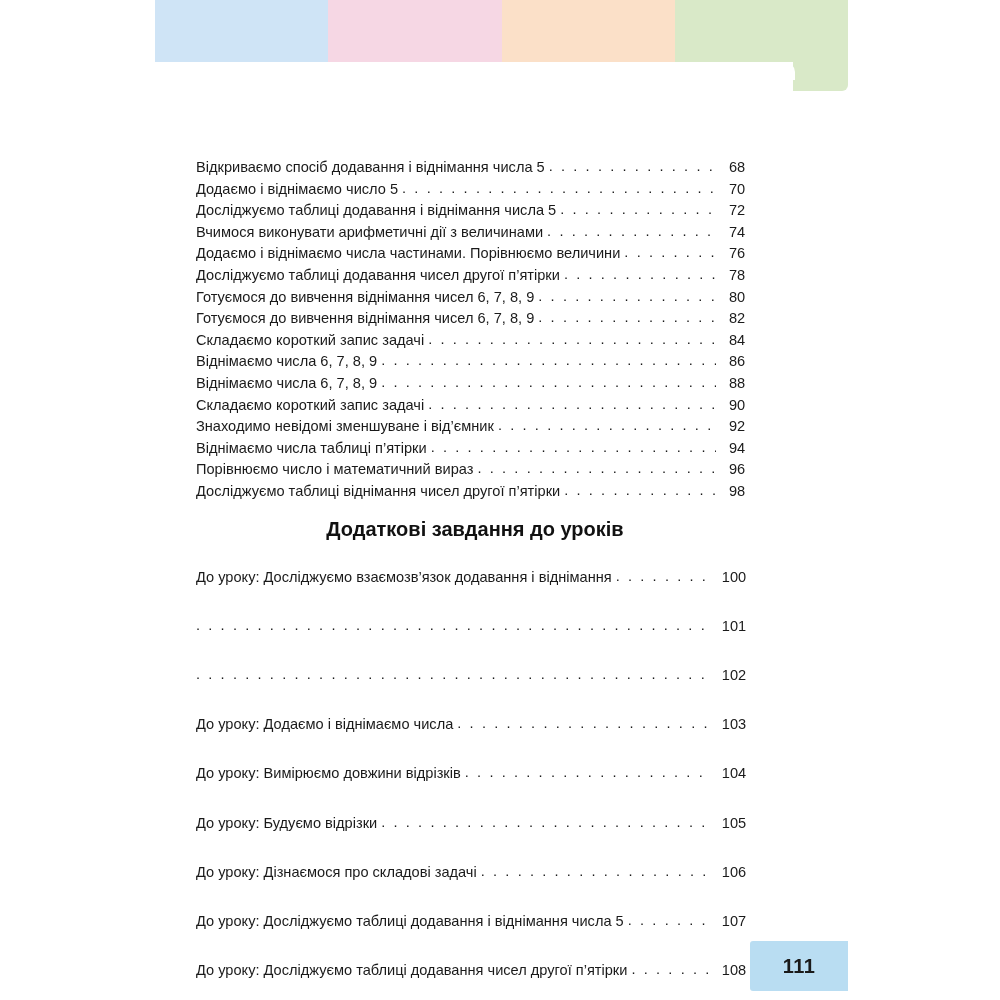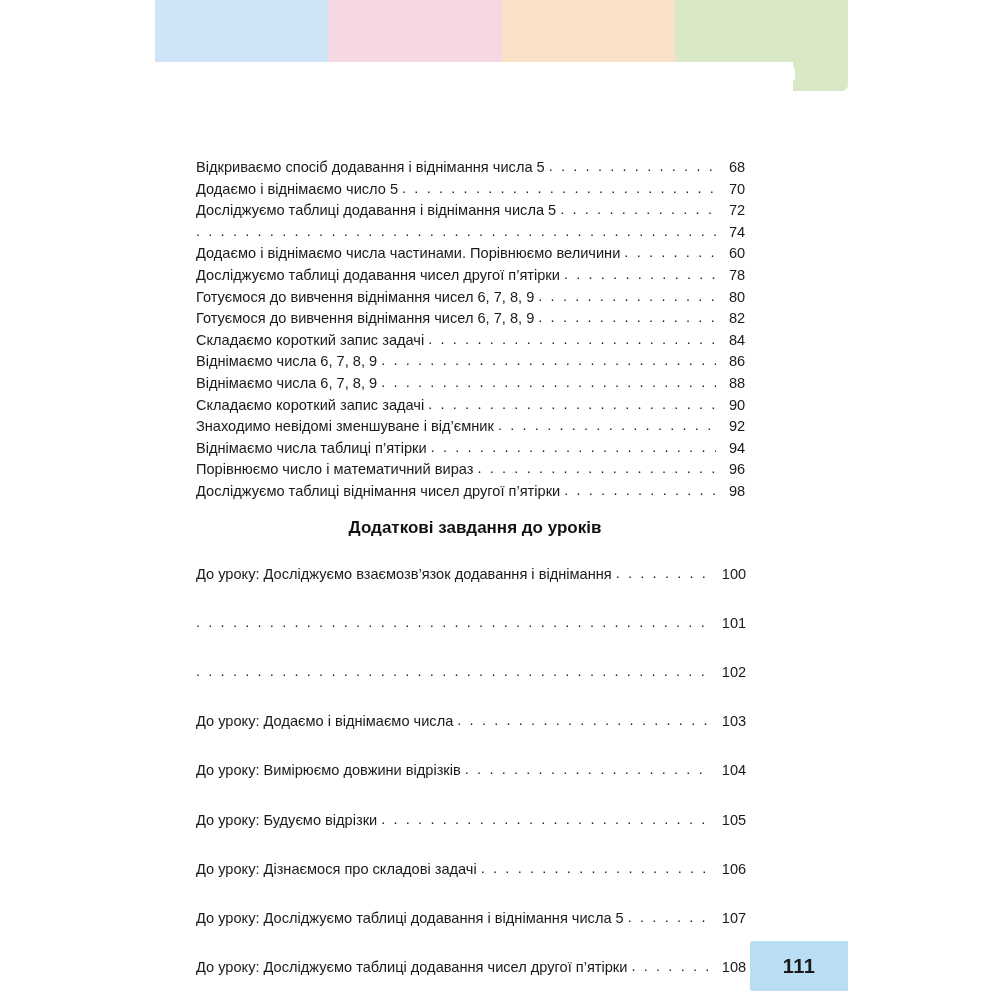--- a/index.html
+++ b/index.html
@@ -84,21 +84,21 @@
   .toc-page {
     flex: 0 0 auto;
     width: 34px;
     text-align: center;
     padding-left: 4px;
   }
 
   .section-heading {
     text-align: center;
     font-weight: bold;
-    font-size: 17px;
+    font-size: 20px;
     color: #111111;
     margin-top: 15px;
     margin-bottom: 8px;
   }
 
   .group-extra .toc-row {
     line-height: 25.2px;
     margin-top: 24px;
   }
   .group-extra .toc-page {
@@ -150,27 +150,28 @@
         <span class="toc-title">Додаємо і віднімаємо число 5</span>
         <span class="toc-dots">. . . . . . . . . . . . . . . . . . . . . . . . . . . . . . . . . . . . . . . . . . . . . . . . . . . . . . . . . . . . . . . . . . . . . . . . . .</span>
         <span class="toc-page">70</span>
       </div>
       <div class="toc-row">
         <span class="toc-title">Досліджуємо таблиці додавання і віднімання числа 5</span>
         <span class="toc-dots">. . . . . . . . . . . . . . . . . . . . . . . . . . . . . . . . . . . . . . . . . . . . . . . . . . . . . . . . . . . . . . . . . . . . . . . . . .</span>
         <span class="toc-page">72</span>
       </div>
       <div class="toc-row">
+        <span class="toc-title">Вчимося виконувати арифметичні дії з величинами</span>
         <span class="toc-dots">. . . . . . . . . . . . . . . . . . . . . . . . . . . . . . . . . . . . . . . . . . . . . . . . . . . . . . . . . . . . . . . . . . . . . . . . . .</span>
         <span class="toc-page">74</span>
       </div>
       <div class="toc-row">
         <span class="toc-title">Додаємо і віднімаємо числа частинами. Порівнюємо величини</span>
         <span class="toc-dots">. . . . . . . . . . . . . . . . . . . . . . . . . . . . . . . . . . . . . . . . . . . . . . . . . . . . . . . . . . . . . . . . . . . . . . . . . .</span>
-        <span class="toc-page">60</span>
+        <span class="toc-page">76</span>
       </div>
       <div class="toc-row">
         <span class="toc-title">Досліджуємо таблиці додавання чисел другої п’ятірки</span>
         <span class="toc-dots">. . . . . . . . . . . . . . . . . . . . . . . . . . . . . . . . . . . . . . . . . . . . . . . . . . . . . . . . . . . . . . . . . . . . . . . . . .</span>
         <span class="toc-page">78</span>
       </div>
       <div class="toc-row">
         <span class="toc-title">Готуємося до вивчення віднімання чисел 6, 7, 8, 9</span>
         <span class="toc-dots">. . . . . . . . . . . . . . . . . . . . . . . . . . . . . . . . . . . . . . . . . . . . . . . . . . . . . . . . . . . . . . . . . . . . . . . . . .</span>
         <span class="toc-page">80</span>

